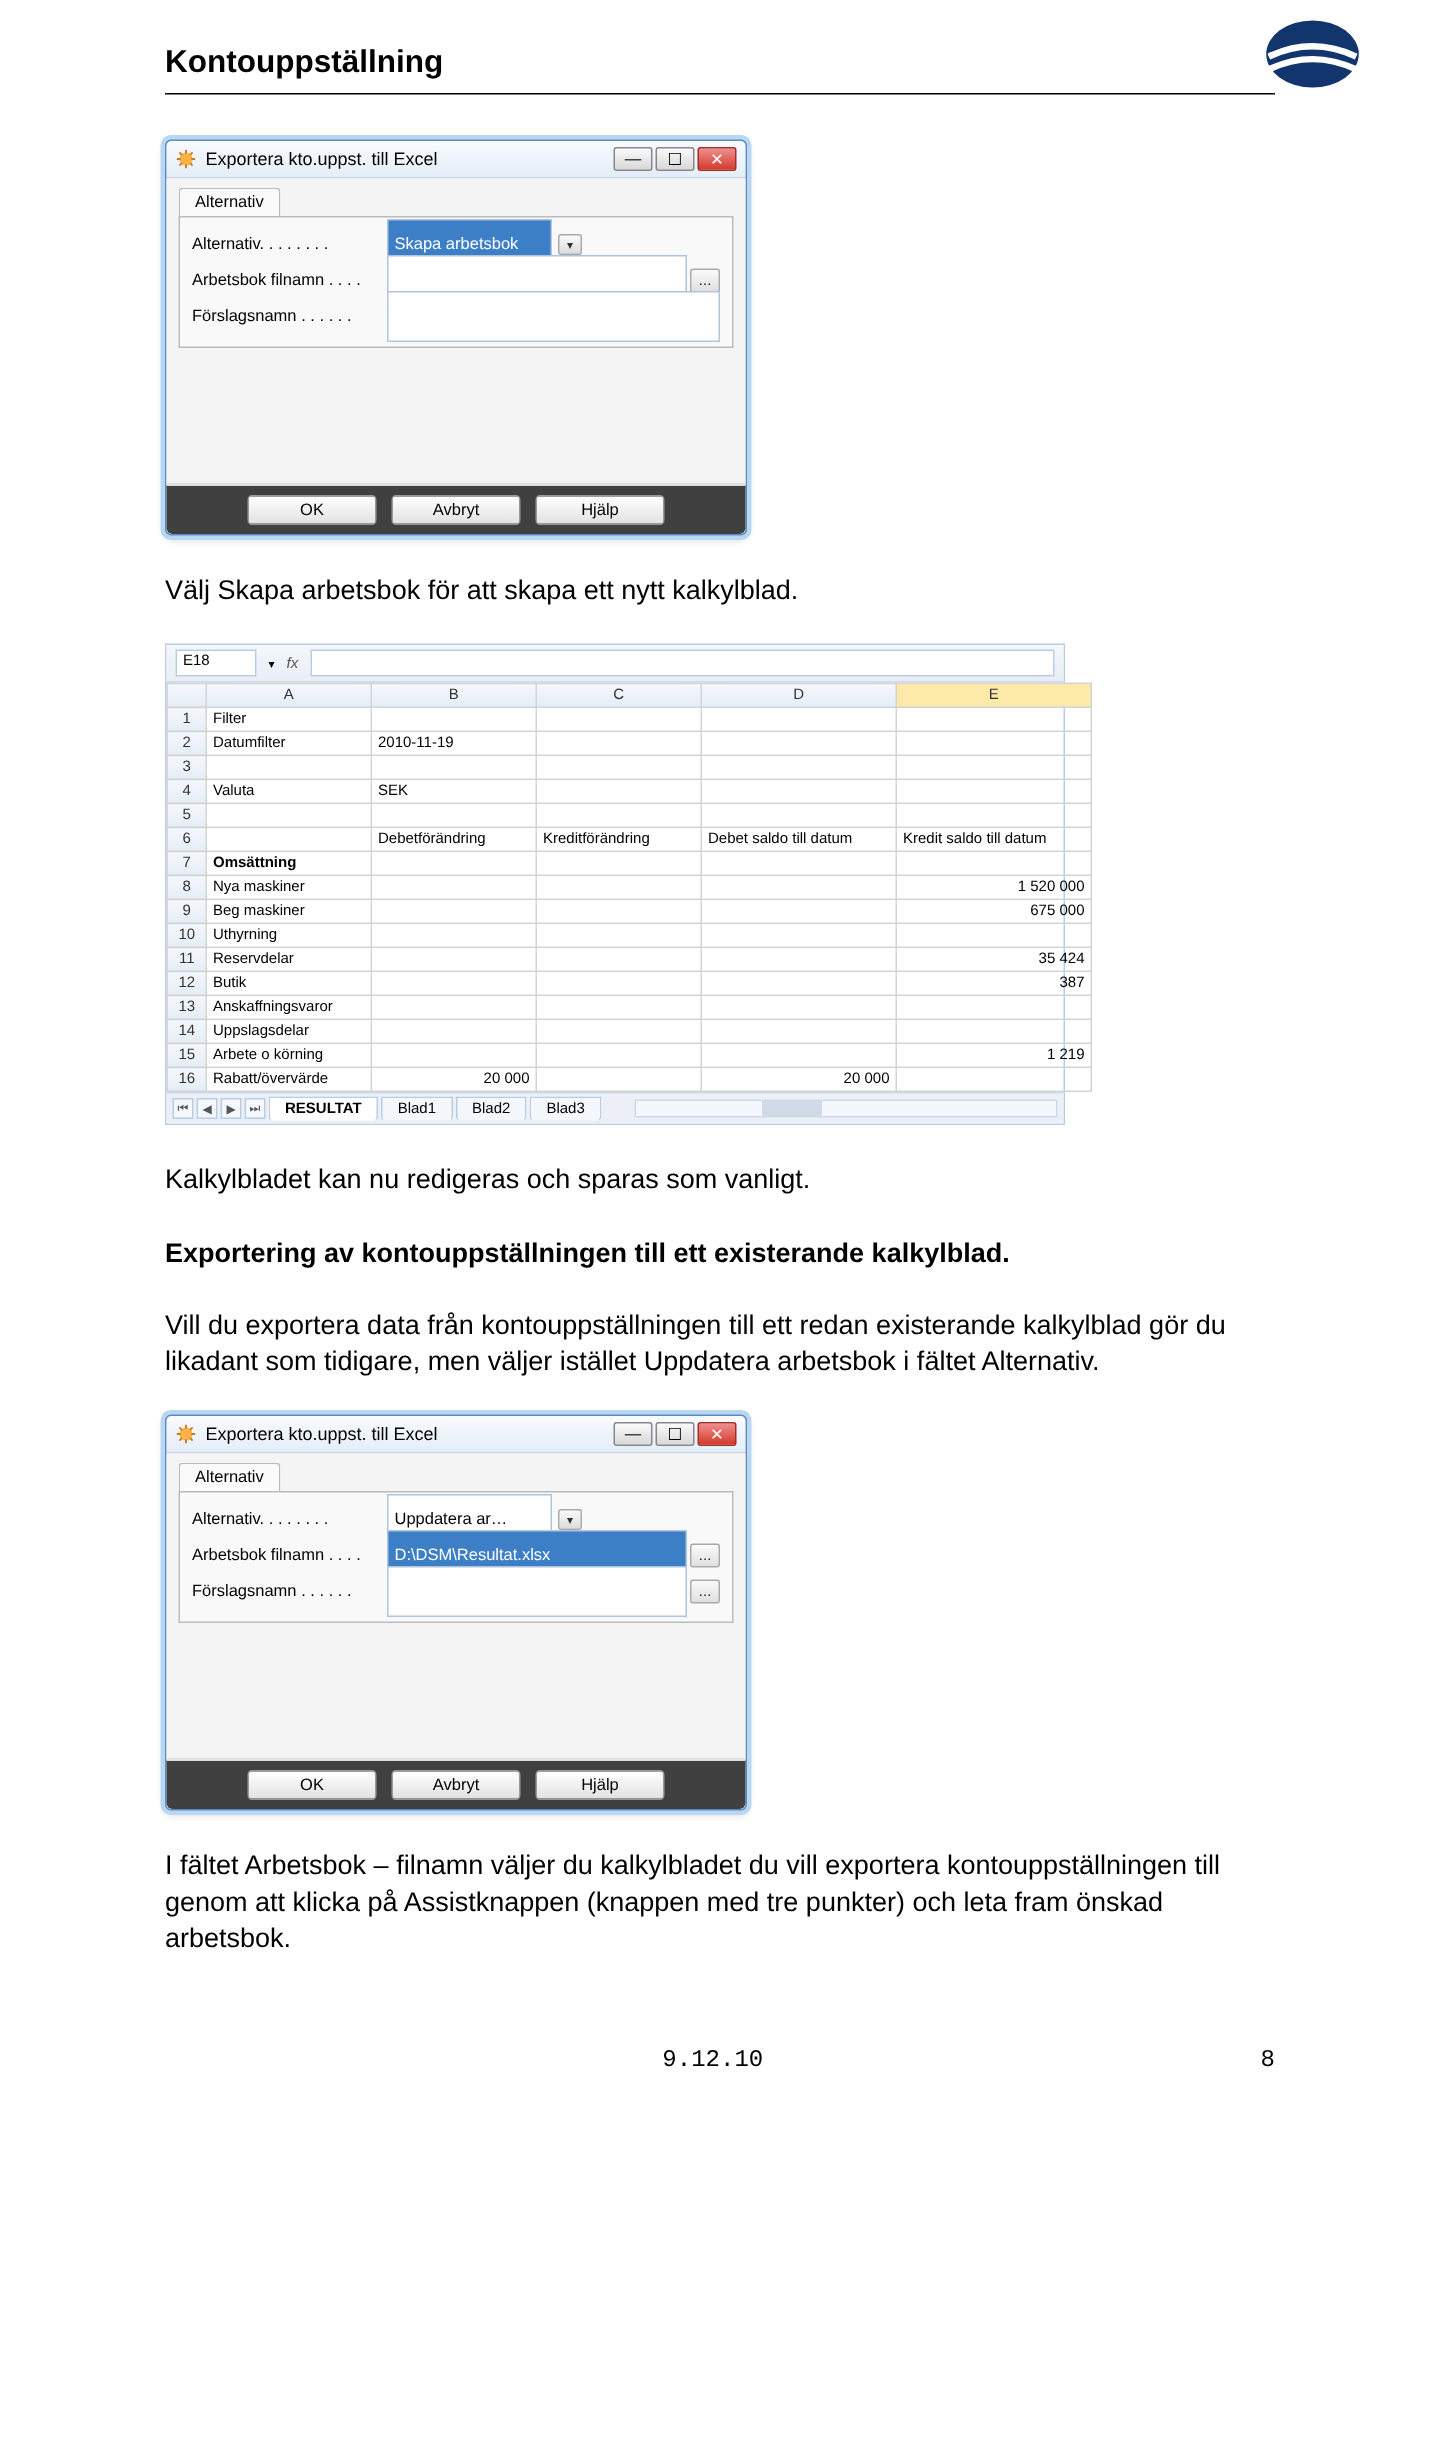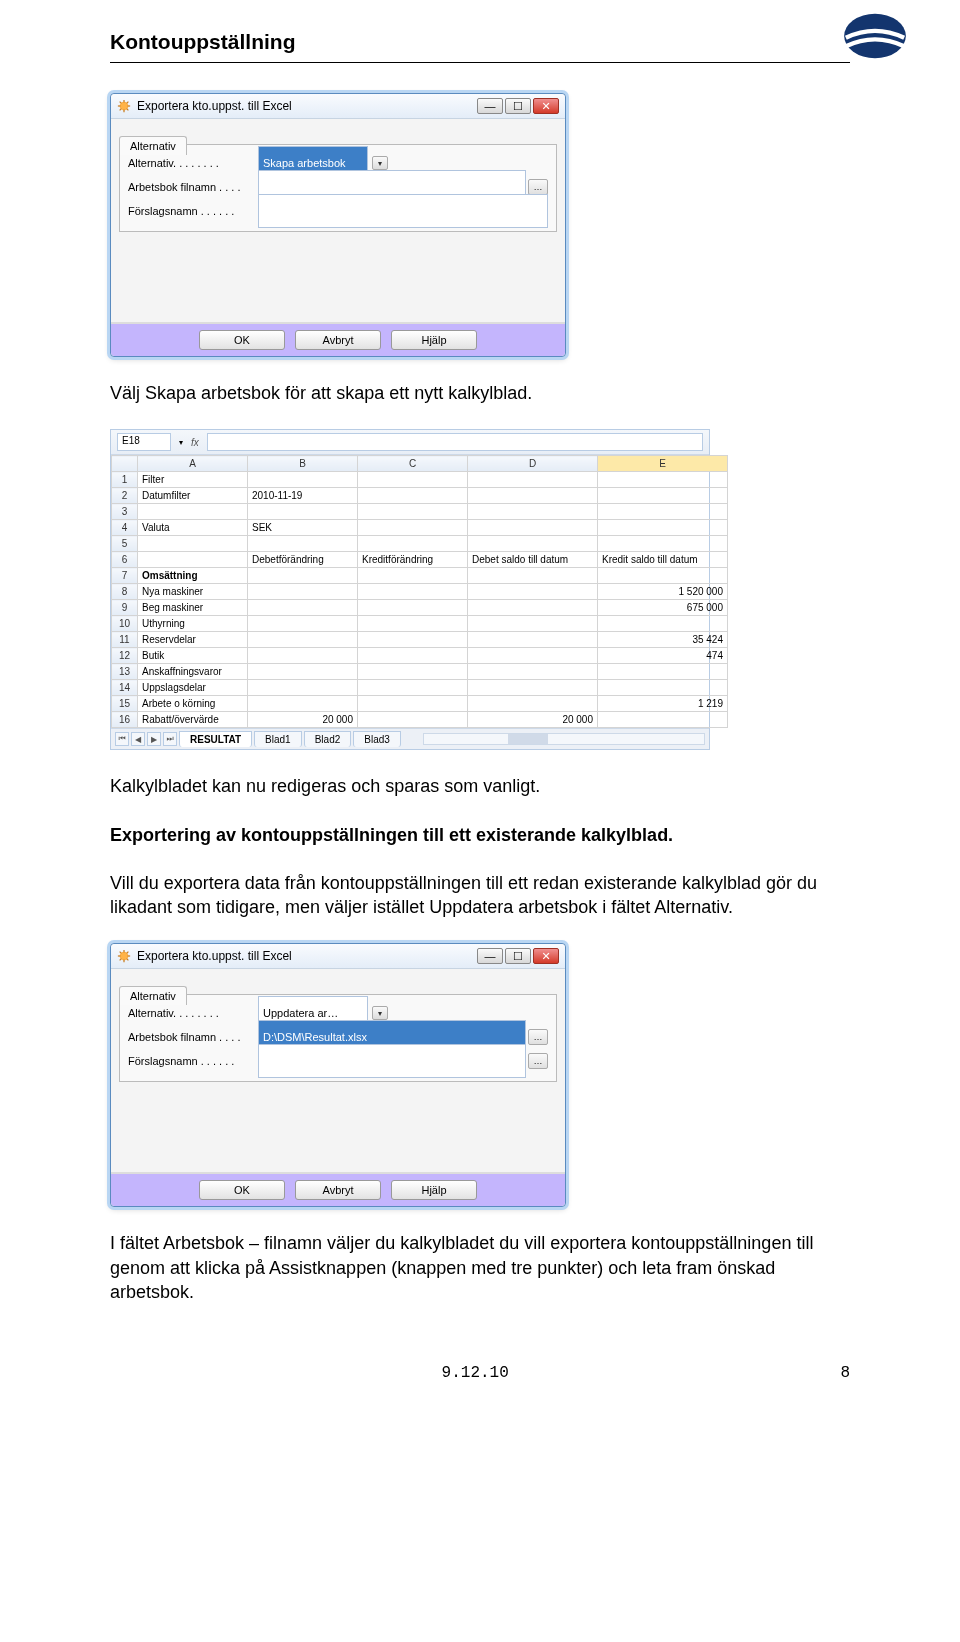--- a/index.html
+++ b/index.html
@@ -35,21 +35,21 @@
   .logo svg { width: 100%; height: 100%; }
   .body-text {
     font-size: 18px;
     line-height: 1.35;
     margin: 24px 0;
   }
   .bold { font-weight: bold; }
 
   
   .dialog {
-    width: 456px;
+    width: 388px;
     background: #f0f0f0;
     border: 1px solid #5a8bbf;
     border-radius: 4px;
     box-shadow: 0 0 0 3px #b9d6f3, 0 2px 6px rgba(0,0,0,0.2);
     margin: 10px 0 20px 0;
     font-size: 11px;
   }
   .dlg-titlebar {
     display: flex;
     align-items: center;
@@ -85,21 +85,21 @@
   }
   .tab-label {
     display: inline-block;
     padding: 3px 10px;
     font-size: 11px;
     background: #fafafa;
     border: 1px solid #bbb;
     border-bottom: none;
     border-radius: 3px 3px 0 0;
     position: relative;
-    top: 11px;
+    top: 0;
   }
   .tab-content {
     background: #f9f9f9;
     border: 1px solid #bbb;
     padding: 8px 8px 6px 8px;
   }
   .form-row {
     display: flex;
     align-items: center;
     margin-bottom: 4px;
@@ -137,21 +137,21 @@
   .assist-btn {
     width: 20px; height: 16px;
     border: 1px solid #aaa;
     background: linear-gradient(#fafafa,#e0e0e0);
     display:flex;align-items:center;justify-content:center;
     font-size: 9px;
     margin-left: 2px;
     border-radius: 2px;
   }
   .dlg-footer {
-    background: #c4b5fd;
+    background: #404040;
     padding: 6px;
     display: flex;
     justify-content: center;
     gap: 10px;
     border-top: 1px solid #ddd;
     border-radius: 0 0 4px 4px;
   }
   .dlg-btn {
     min-width: 86px;
     padding: 3px 8px;
@@ -439,21 +439,21 @@
             <td></td>
             <td></td>
             <td class="num">35 424</td>
           </tr>
       <tr>
             <th class="rowhead">12</th>
             <td>Butik</td>
             <td></td>
             <td></td>
             <td></td>
-            <td class="num">474</td>
+            <td class="num">387</td>
           </tr>
       <tr>
             <th class="rowhead">13</th>
             <td>Anskaffningsvaror</td>
             <td></td>
             <td></td>
             <td></td>
             <td></td>
           </tr>
       <tr>

